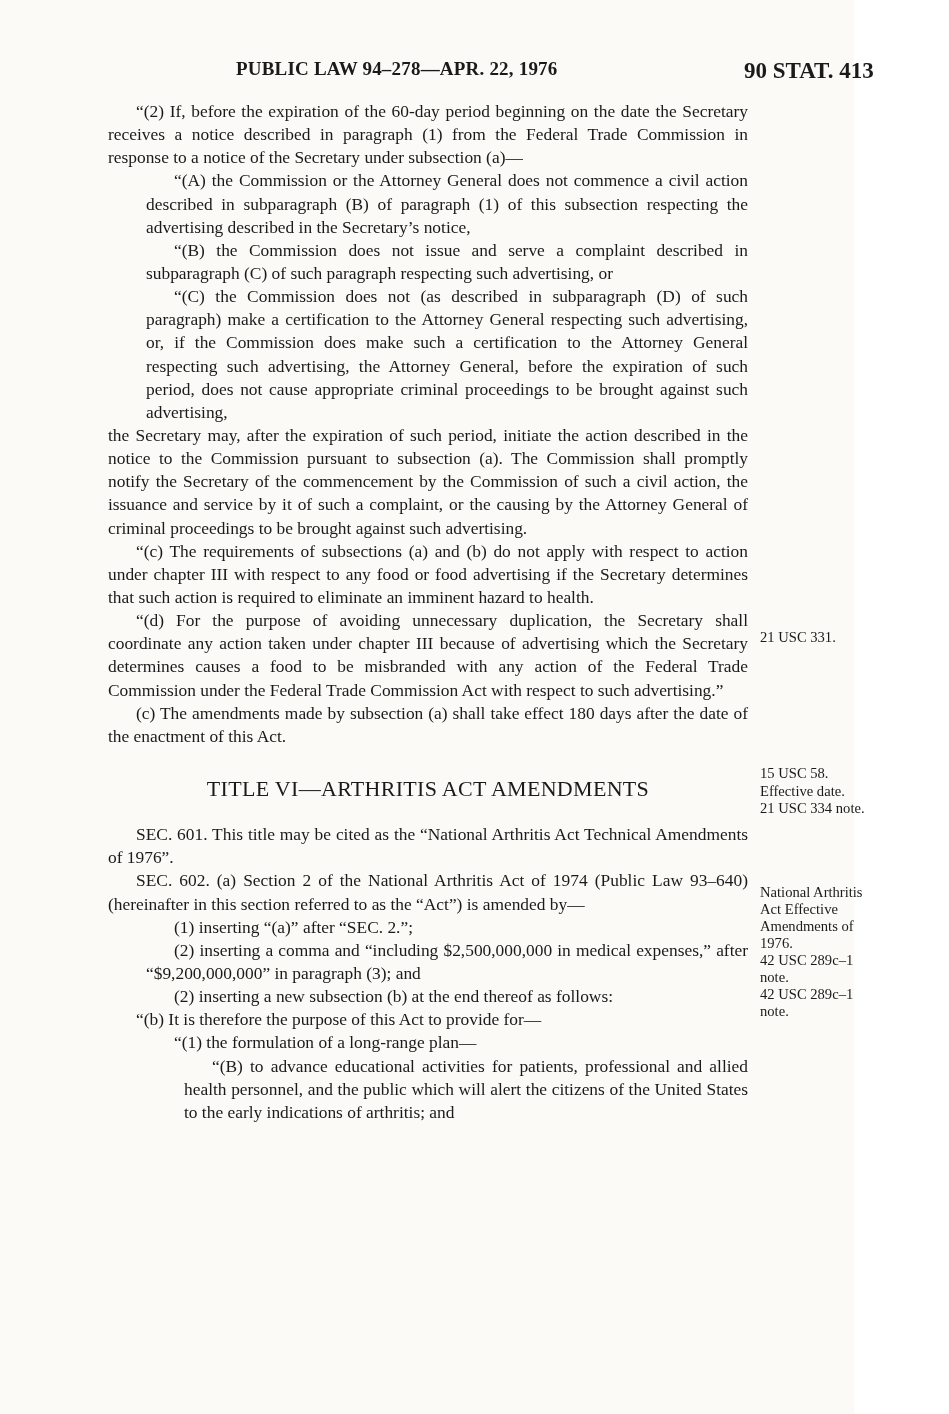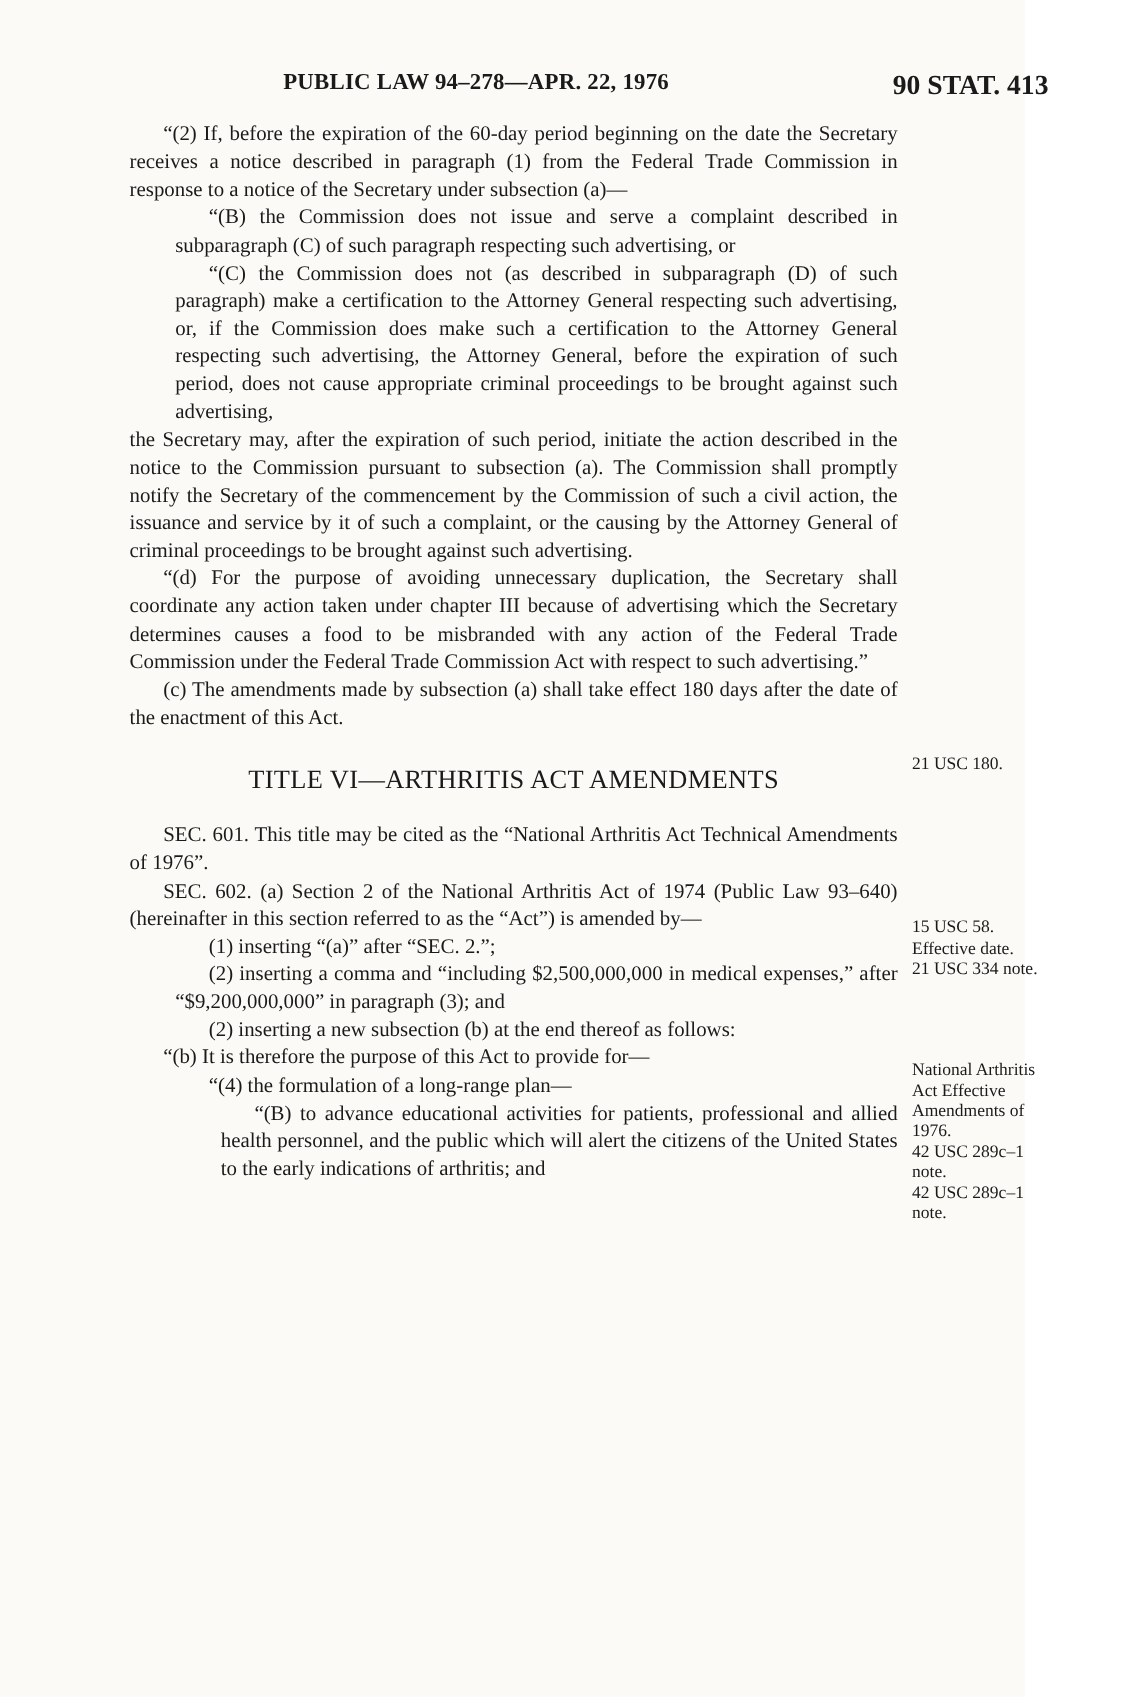--- a/index.html
+++ b/index.html
@@ -102,43 +102,45 @@
 <div class="page">
 
   <div class="header">
     <div class="header-center">PUBLIC LAW 94–278—APR. 22, 1976</div>
     <div class="header-right">90 STAT. 413</div>
   </div>
 
   <div class="body-col">
 
     <p class="p ind-quote">“(2) If, before the expiration of the 60-day period beginning on the date the Secretary receives a notice described in paragraph (1) from the Federal Trade Commission in response to a notice of the Secretary under subsection (a)—</p>
+    <p class="p ind-sub">“(A) the Commission or the Attorney General does not commence a civil action described in subparagraph (B) of paragraph (1) of this subsection respecting the advertising described in the Secretary’s notice,</p>
     <p class="p ind-sub">“(B) the Commission does not issue and serve a complaint described in subparagraph (C) of such paragraph respecting such advertising, or</p>
     <p class="p ind-sub">“(C) the Commission does not (as described in subparagraph (D) of such paragraph) make a certification to the Attorney General respecting such advertising, or, if the Commission does make such a certification to the Attorney General respecting such advertising, the Attorney General, before the expiration of such period, does not cause appropriate criminal proceedings to be brought against such advertising,</p>
     <p class="p flush">the Secretary may, after the expiration of such period, initiate the action described in the notice to the Commission pursuant to subsection (a). The Commission shall promptly notify the Secretary of the commencement by the Commission of such a civil action, the issuance and service by it of such a complaint, or the causing by the Attorney General of criminal proceedings to be brought against such advertising.</p>
+    <p class="p ind-quote">“(c) The requirements of subsections (a) and (b) do not apply with respect to action under chapter III with respect to any food or food advertising if the Secretary determines that such action is required to eliminate an imminent hazard to health.</p>
     <p class="p ind-quote">“(d) For the purpose of avoiding unnecessary duplication, the Secretary shall coordinate any action taken under chapter III because of advertising which the Secretary determines causes a food to be misbranded with any action of the Federal Trade Commission under the Federal Trade Commission Act with respect to such advertising.”</p>
     <p class="p ind-quote">(c) The amendments made by subsection (a) shall take effect 180 days after the date of the enactment of this Act.</p>
 
     <div class="sec-title">TITLE VI—ARTHRITIS ACT AMENDMENTS</div>
 
     <p class="p ind-quote"><span class="smallcaps">SEC. 601.</span><span> This title may be cited as the “National Arthritis Act Technical Amendments of 1976”.</span></p>
 
     <p class="p ind-quote"><span class="smallcaps">SEC. 602.</span><span> (a) Section 2 of the National Arthritis Act of 1974 (Public Law 93–640) (hereinafter in this section referred to as the “Act”) is amended by—</span></p>
 
     <p class="p ind-sub">(1) inserting “(a)” after “SEC. 2.”;</p>
     <p class="p ind-sub">(2) inserting a comma and “including $2,500,000,000 in medical expenses,” after “$9,200,000,000” in paragraph (3); and</p>
     <p class="p ind-sub">(2) inserting a new subsection (b) at the end thereof as follows:</p>
     <p class="p ind-quote">“(b) It is therefore the purpose of this Act to provide for—</p>
-    <p class="p ind-sub">“(4) the formulation of a long-range plan—</p>
+    <p class="p ind-sub">“(1) the formulation of a long-range plan—</p>
     <p class="p ind-sub2">“(B) to advance educational activities for patients, professional and allied health personnel, and the public which will alert the citizens of the United States to the early indications of arthritis; and</p>
 
   </div>
 
   <div class="margin-col">
-    <div class="margin-note" style="top:629px">21 USC 180.</div>
+    <div class="margin-note" style="top:629px">21 USC 331.</div>
     <div class="margin-note" style="top:765px">15 USC 58.</div>
     <div class="margin-note" style="top:783px">Effective date.</div>
     <div class="margin-note" style="top:800px">21 USC 334 note.</div>
     <div class="margin-note" style="top:884px">National Arthritis</div>
     <div class="margin-note" style="top:901px">Act Effective</div>
     <div class="margin-note" style="top:918px">Amendments of</div>
     <div class="margin-note" style="top:935px">1976.</div>
     <div class="margin-note" style="top:952px">42 USC 289c–1</div>
     <div class="margin-note" style="top:969px">note.</div>
     <div class="margin-note" style="top:986px">42 USC 289c–1</div>

